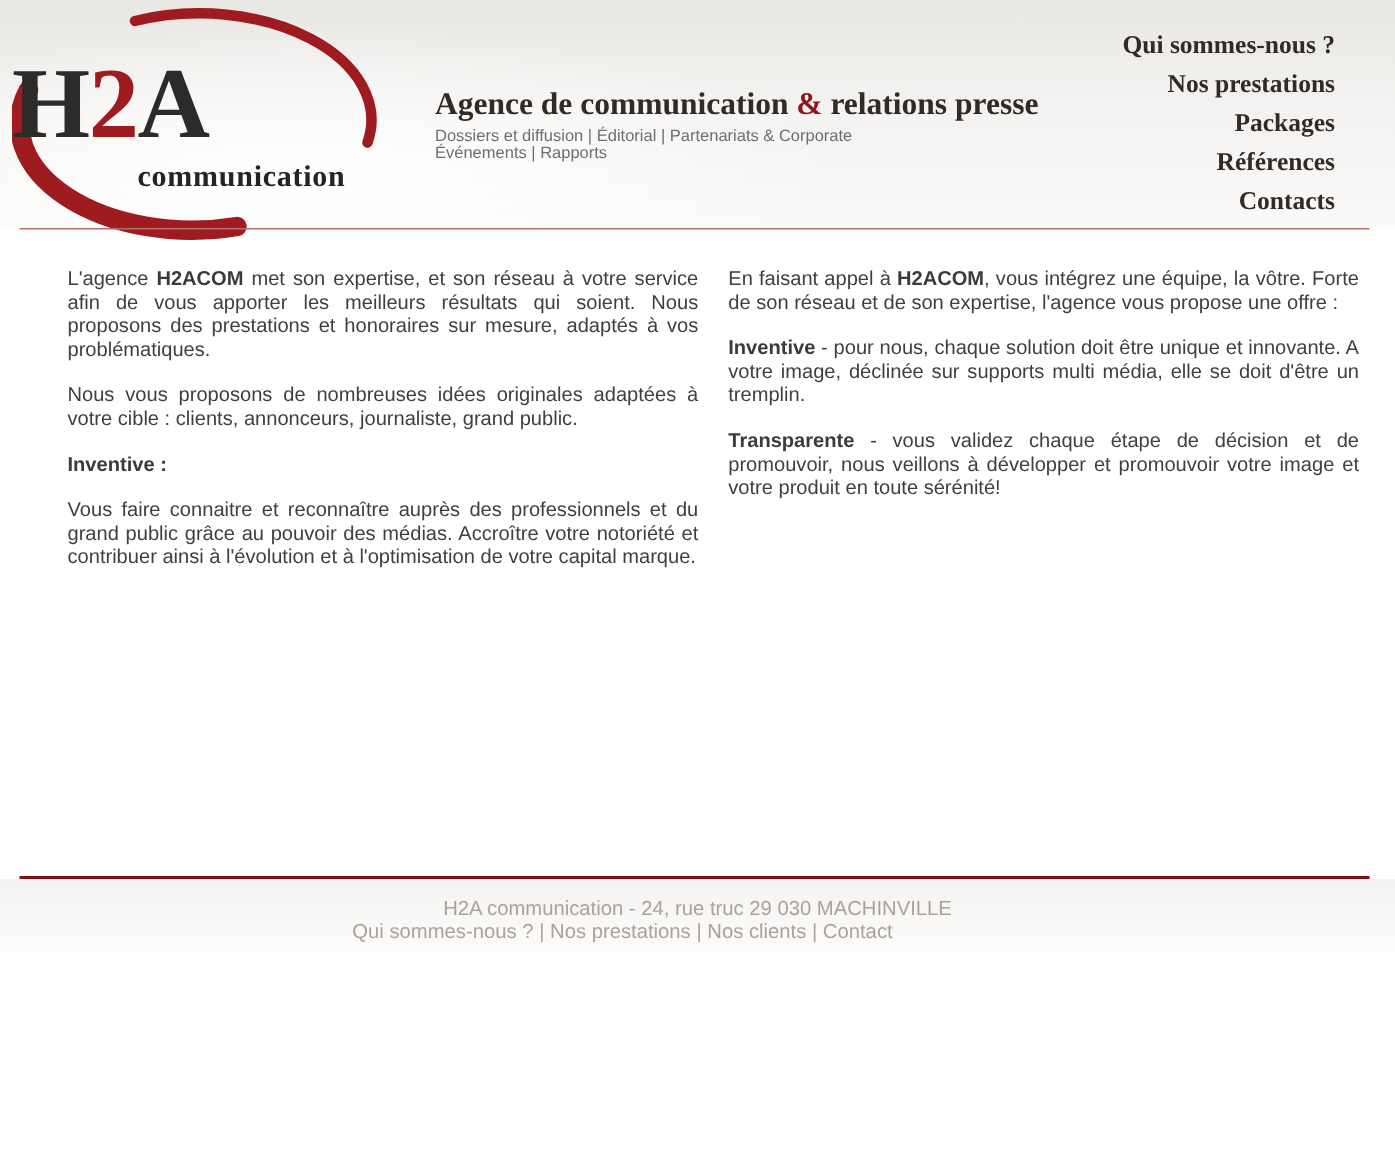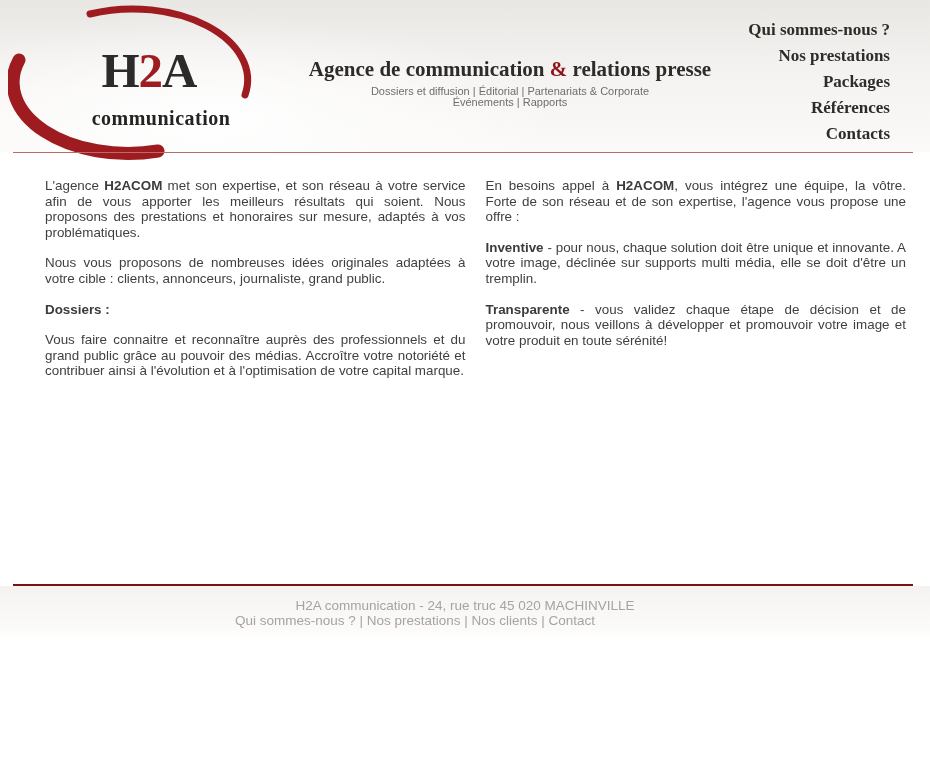--- a/index.html
+++ b/index.html
@@ -17,32 +17,32 @@
       linear-gradient(180deg,#e9e7e4 0%,#f4f2f0 45%,#fbfaf8 100%);
   }
   .header-rule{
     position:absolute;top:152px;left:13px;width:900px;height:1px;
     background:#ba6c6c;
   }
   
   .logo{position:absolute;left:8px;top:0;width:282px;height:160px;cursor:pointer;}
   .logo svg{position:absolute;left:0;top:0;}
   .logo-text{
-    position:absolute;left:0;top:46px;width:100%;text-align:center;
+    position:absolute;left:0;top:36px;width:100%;text-align:left;
     font-family:"Liberation Serif",serif;font-weight:700;
-    font-size:49px;line-height:1;letter-spacing:-1px;color:#2d2b29;
+    font-size:67px;line-height:1;letter-spacing:-1px;color:#2d2b29;
   }
   .logo-text .two{color:#9e1c20;}
   .logo-sub{
     position:absolute;left:12px;top:107px;width:100%;text-align:center;
     font-family:"Liberation Serif",serif;font-weight:700;
     font-size:20px;color:#262423;letter-spacing:.5px;
   }
   
-  .tagline{position:absolute;left:290px;right:200px;top:57px;text-align:center;}
+  .tagline{position:absolute;left:290px;right:200px;top:57px;text-align:left;}
   .tagline h1{
     margin:0;font-family:"Liberation Serif",serif;font-weight:700;
     font-size:21px;line-height:24px;color:#2e2b28;white-space:nowrap;
   }
   .tagline .amp{color:#8e1419;}
   .services{margin-top:5px;font-size:11px;line-height:11px;color:#6e6e6e;}
   
   .nav{
     position:absolute;right:40px;top:17px;text-align:right;
     font-family:"Liberation Serif",serif;font-weight:700;
@@ -109,26 +109,26 @@
     <span class="nav-item" data-name="nav-item-contacts">Contacts</span>
   </nav>
 
 </div>
 <div class="header-rule" data-name="header-divider"></div>
 
 <main class="content" data-name="main-content">
   <div class="col" data-name="left-column">
     <p data-name="paragraph-intro"><span>L'agence </span><b>H2ACOM</b><span> met son expertise, et son réseau à votre service afin de vous apporter les meilleurs résultats qui soient. Nous proposons des prestations et honoraires sur mesure, adaptés à vos problématiques.</span></p>
     <p data-name="paragraph-idees"><span>Nous vous proposons de nombreuses idées originales adaptées à votre cible : clients, annonceurs, journaliste, grand public.</span></p>
-    <p data-name="heading-objectifs"><b>Dossiers :</b></p>
+    <p data-name="heading-objectifs"><b>Inventive :</b></p>
     <p data-name="paragraph-notoriete"><span>Vous faire connaitre et reconnaître auprès des professionnels et du grand public grâce au pouvoir des médias. Accroître votre notoriété et contribuer ainsi à l'évolution et à l'optimisation de votre capital marque.</span></p>
   </div>
   <div class="col" data-name="right-column">
-    <p data-name="paragraph-appel"><span>En besoins appel à </span><b>H2ACOM</b><span>, vous intégrez une équipe, la vôtre. Forte de son réseau et de son expertise, l'agence vous propose une offre :</span></p>
+    <p data-name="paragraph-appel"><span>En faisant appel à </span><b>H2ACOM</b><span>, vous intégrez une équipe, la vôtre. Forte de son réseau et de son expertise, l'agence vous propose une offre :</span></p>
     <p data-name="paragraph-inventive"><b>Inventive</b><span> - pour nous, chaque solution doit être unique et innovante. A votre image, déclinée sur supports multi média, elle se doit d'être un tremplin.</span></p>
     <p data-name="paragraph-transparente"><b>Transparente</b><span> - vous validez chaque étape de décision et de promouvoir, nous veillons à développer et promouvoir votre image et votre produit en toute sérénité!</span></p>
   </div>
 </main>
 
 <div class="footer-band" data-name="footer"></div>
 <div class="footer-rule" data-name="footer-divider"></div>
-<div class="footer-address" data-name="footer-address">H2A communication - 24, rue truc 45 020 MACHINVILLE</div>
+<div class="footer-address" data-name="footer-address">H2A communication - 24, rue truc 29 030 MACHINVILLE</div>
 <div class="footer-links" data-name="footer-links"><span data-name="footer-link">Qui sommes-nous ?</span> | <span data-name="footer-link">Nos prestations</span> | <span data-name="footer-link">Nos clients</span> | <span data-name="footer-link">Contact</span></div>
 
 </body></html>

